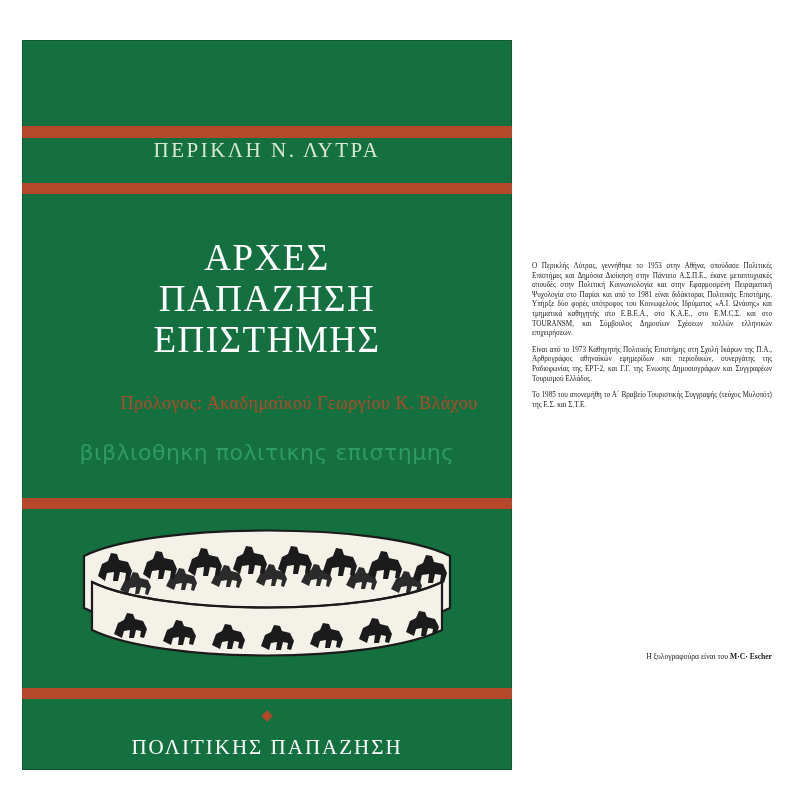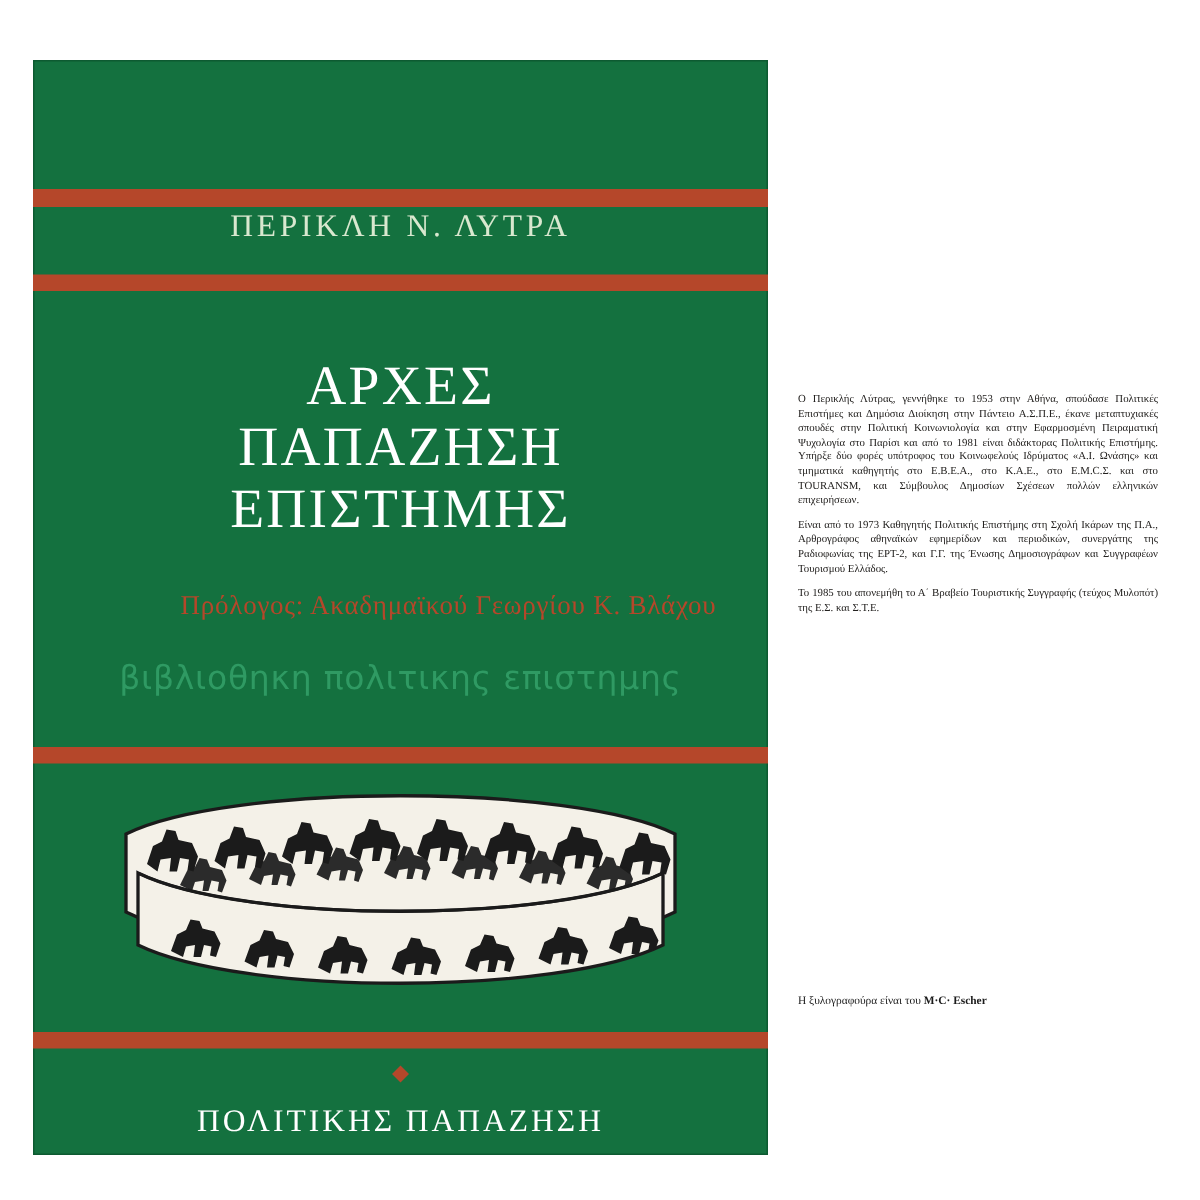--- a/index.html
+++ b/index.html
@@ -132,24 +132,25 @@
     margin: 0 0 7px 0;
     font-size: 7.2px;
     line-height: 9.6px;
     color: #23211f;
     text-align: justify;
     font-family: "Liberation Serif", serif;
   }
   #blurb-credit {
     position: absolute;
     left: 0;
-    top: 400px;
+    top: 390px;
     width: 100%;
     font-size: 7.6px;
     color: #1a1a1a;
+    text-align: right;
   }
   #blurb-credit .bold {
     font-weight: bold;
   }
 </style>
 </head>
 <body>
 
 <div id="book-cover">
 

